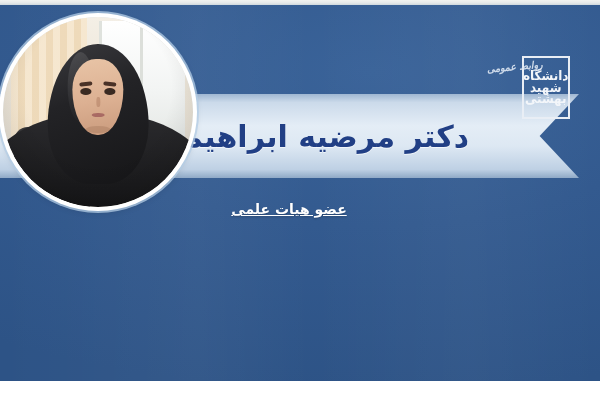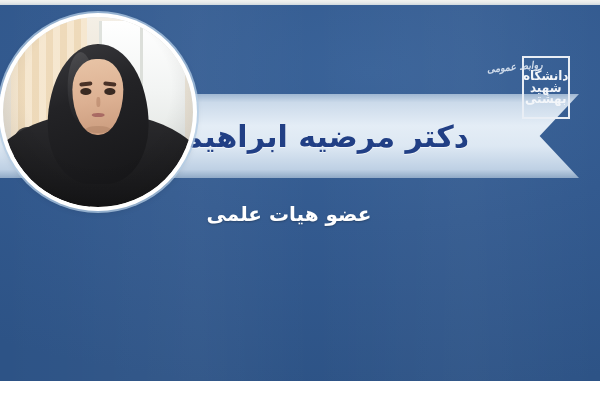--- a/index.html
+++ b/index.html
@@ -354,21 +354,21 @@
     text-align: center;
     direction: rtl;
   }
   .subtitle-line {
     color: #ffffff;
     font-weight: 700;
     line-height: 1.42;
     white-space: nowrap;
     text-shadow: 0 1px 2px rgba(0,0,0,0.25);
   }
-  .sub-1 { font-size: 20px; }
+  .sub-1 { font-size: 14px; text-decoration: underline; }
   .sub-2 { font-size: 23px; margin-top: 2px; }
   .subtitle-shift { padding-right: 22px; }
 </style>
 </head>
 <body>
 
 <div class="card">
 
   <div class="top-strip"></div>
   <div class="blue-panel"></div>

